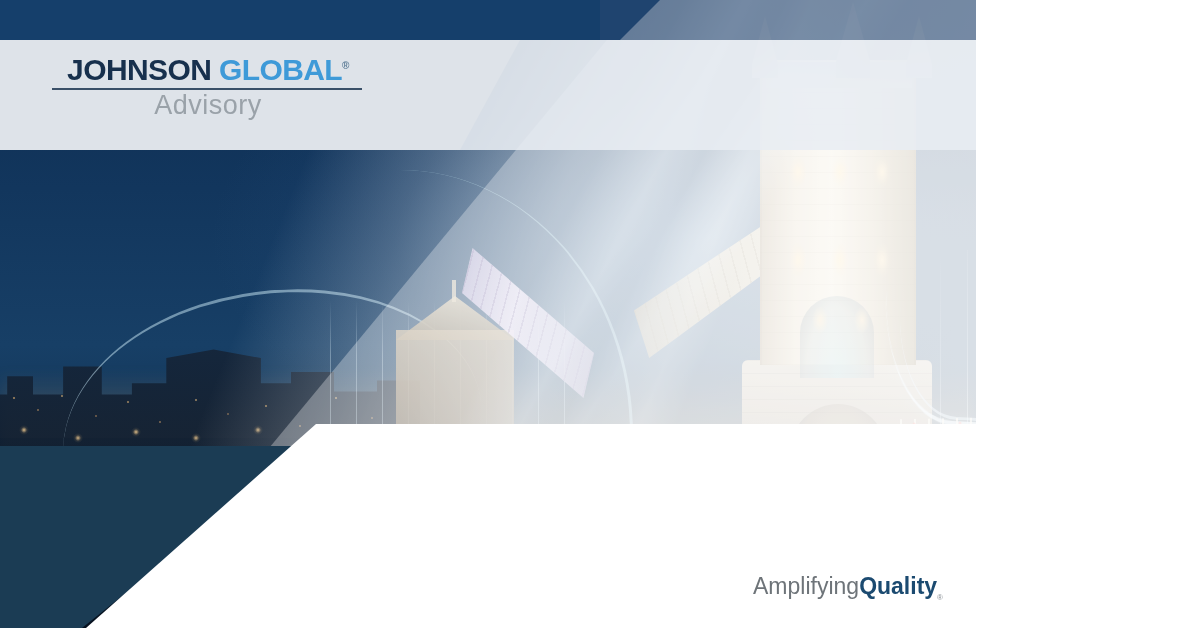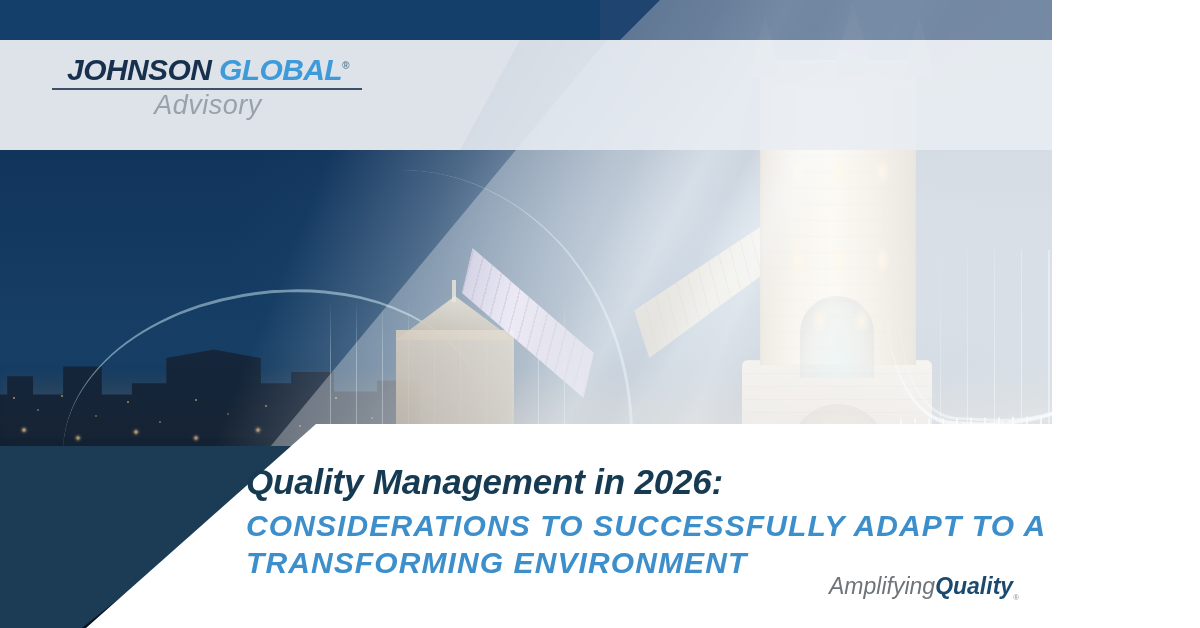--- a/index.html
+++ b/index.html
@@ -7,25 +7,24 @@
     margin: 0;
     padding: 0;
     background: #ffffff;
   }
   body {
     font-family: "Liberation Sans", sans-serif;
   }
 
   #banner {
     position: relative;
-    width: 1052px;
+    width: 976px;
     height: 628px;
     overflow: hidden;
     background: #0d2a4a;
-    font-style: italic;
   }
 
   
   .photo {
     position: absolute;
     inset: 0;
     overflow: hidden;
   }
   
   .sky {
@@ -578,20 +577,16 @@
   <div class="logo">
     <div class="logo-top"><span class="logo-johnson">JOHNSON</span><span>&nbsp;</span><span class="logo-global">GLOBAL</span><span class="logo-reg">®</span></div>
     <div class="logo-rule"></div>
     <div class="logo-advisory">Advisory</div>
   </div>
 
 
   <div class="wedge"></div>
   <div class="titlepanel"></div>
 
-  <div class="title-wrap">
-    <div class="title-main">Quality Management in 2026:</div>
-    <div class="title-sub">CONSIDERATIONS TO SUCCESSFULLY ADAPT TO A TRANSFORMING ENVIRONMENT</div>
-  </div>
 
   <div class="aq"><span class="aq-amp">Amplifying</span><span class="aq-qual">Quality</span><span class="aq-reg">®</span></div>
 
 </div>
 
 </body></html>

